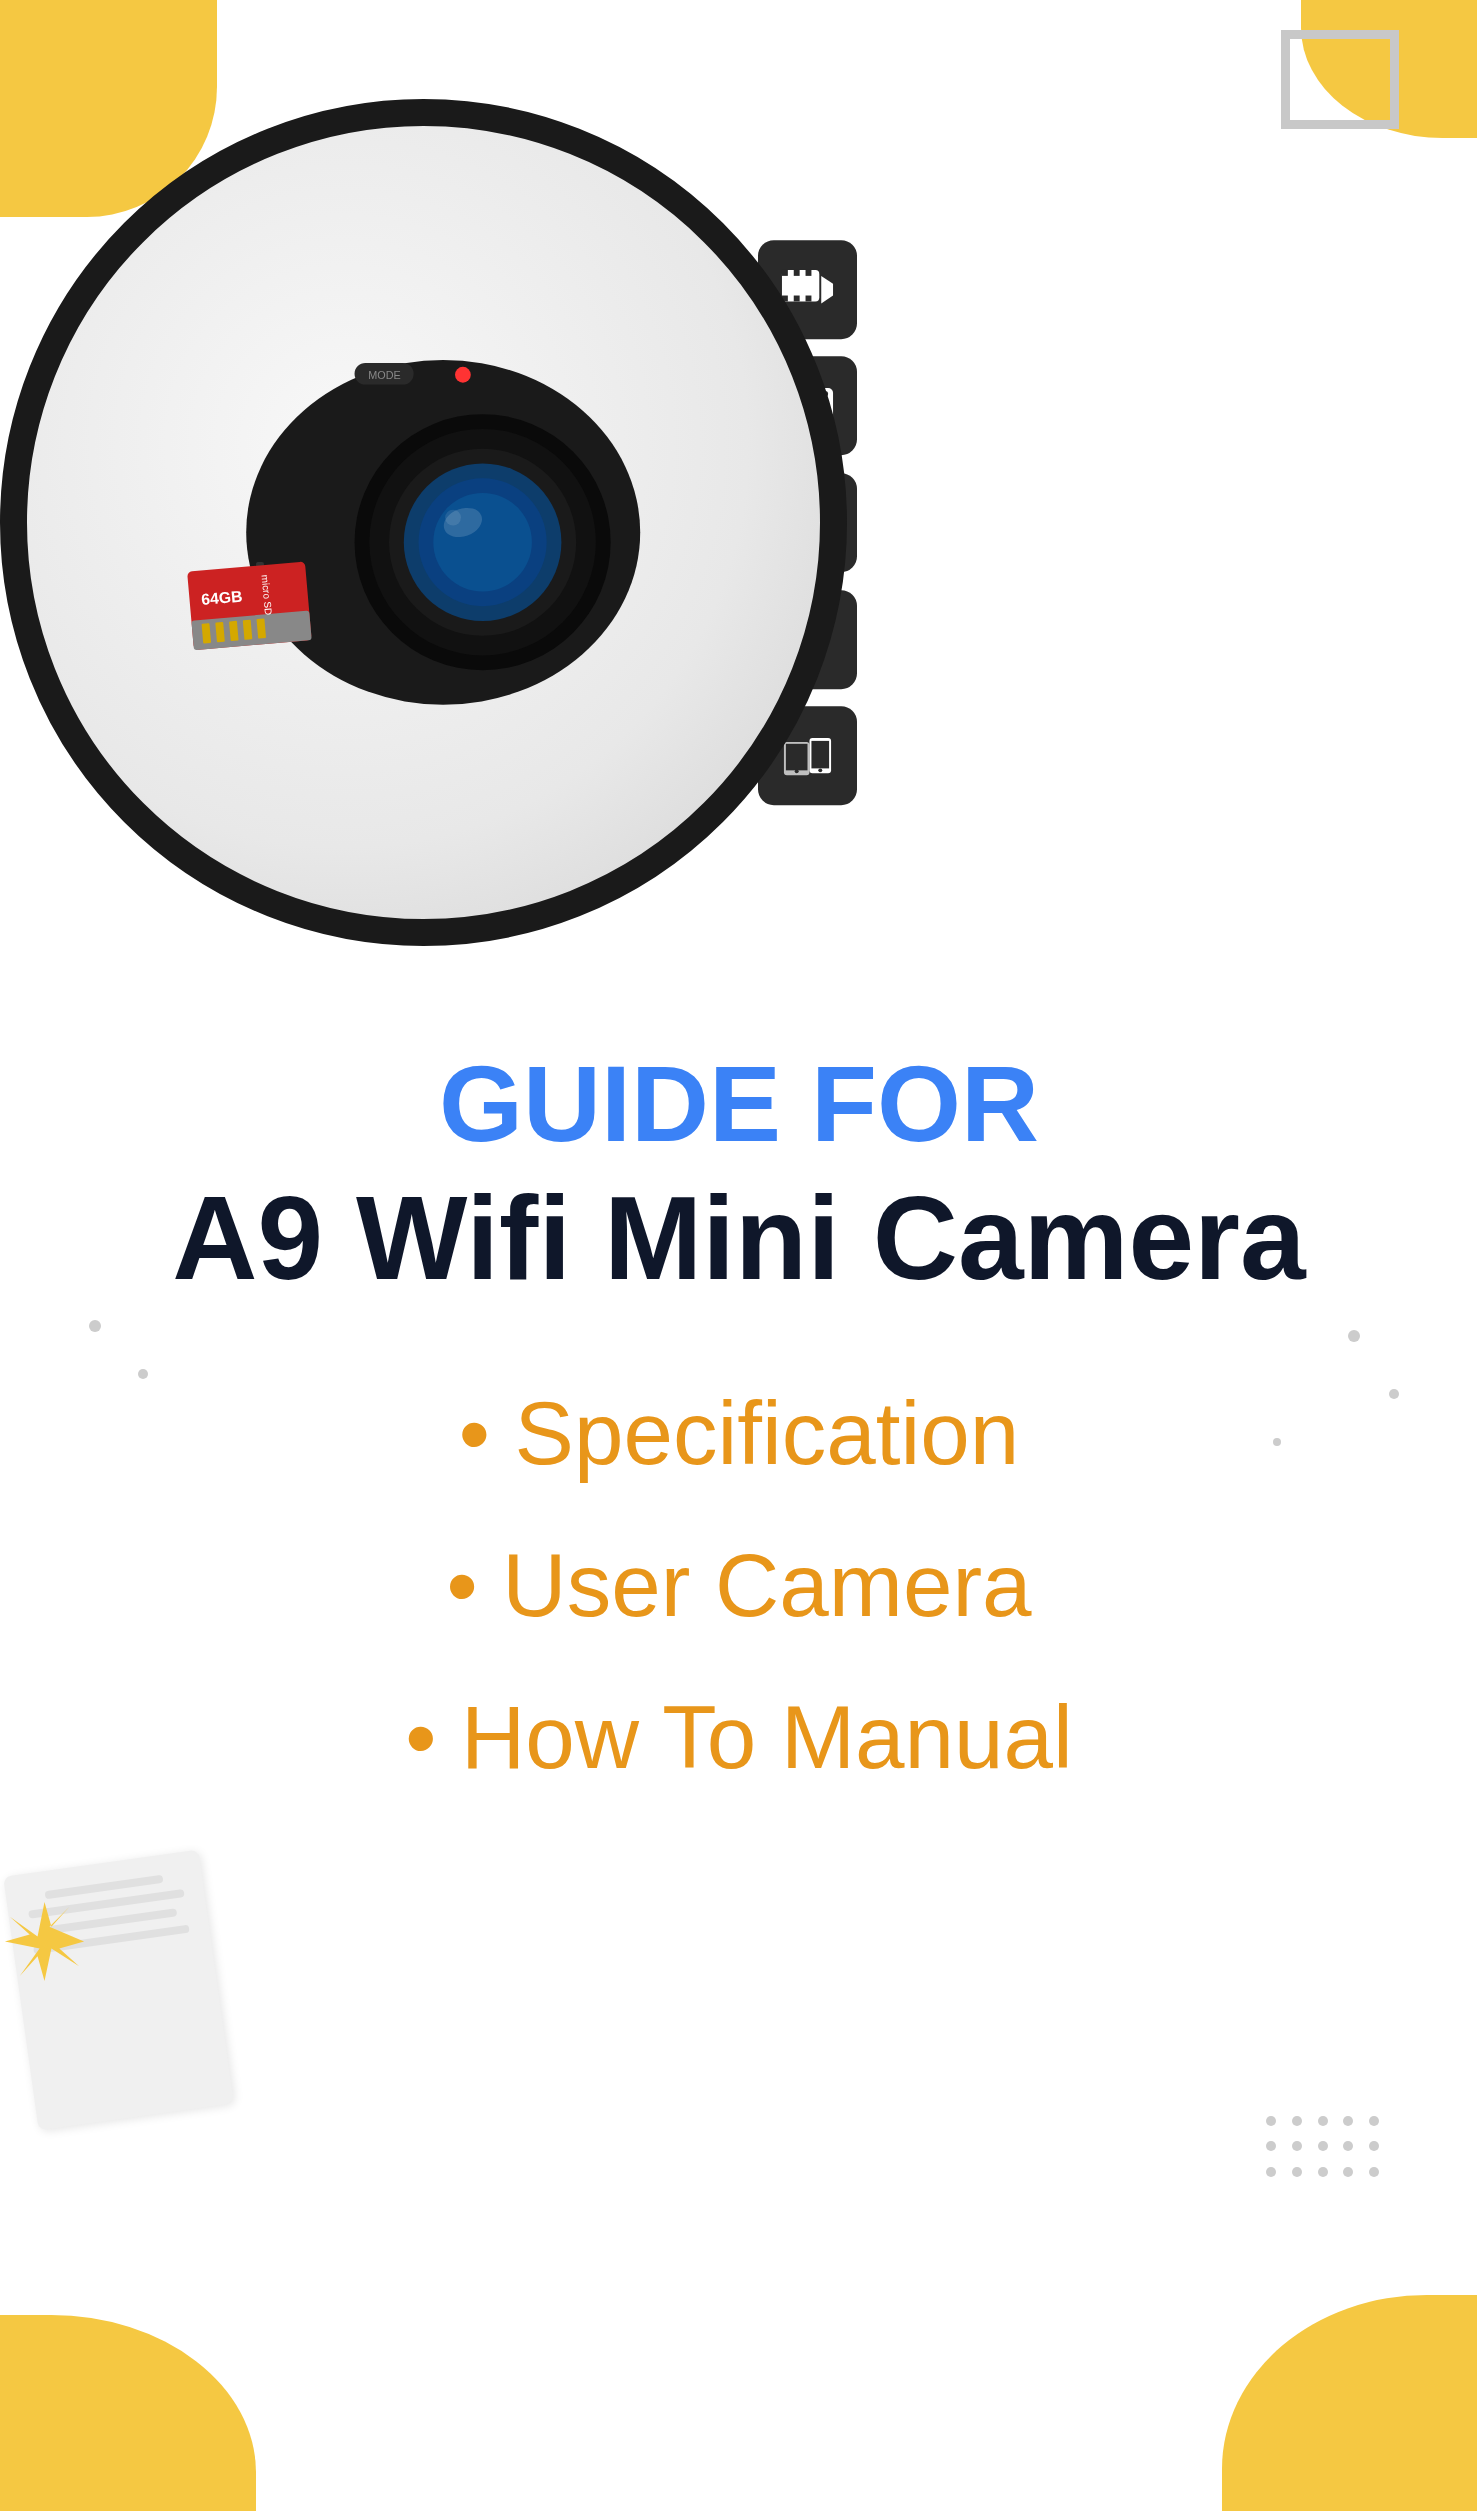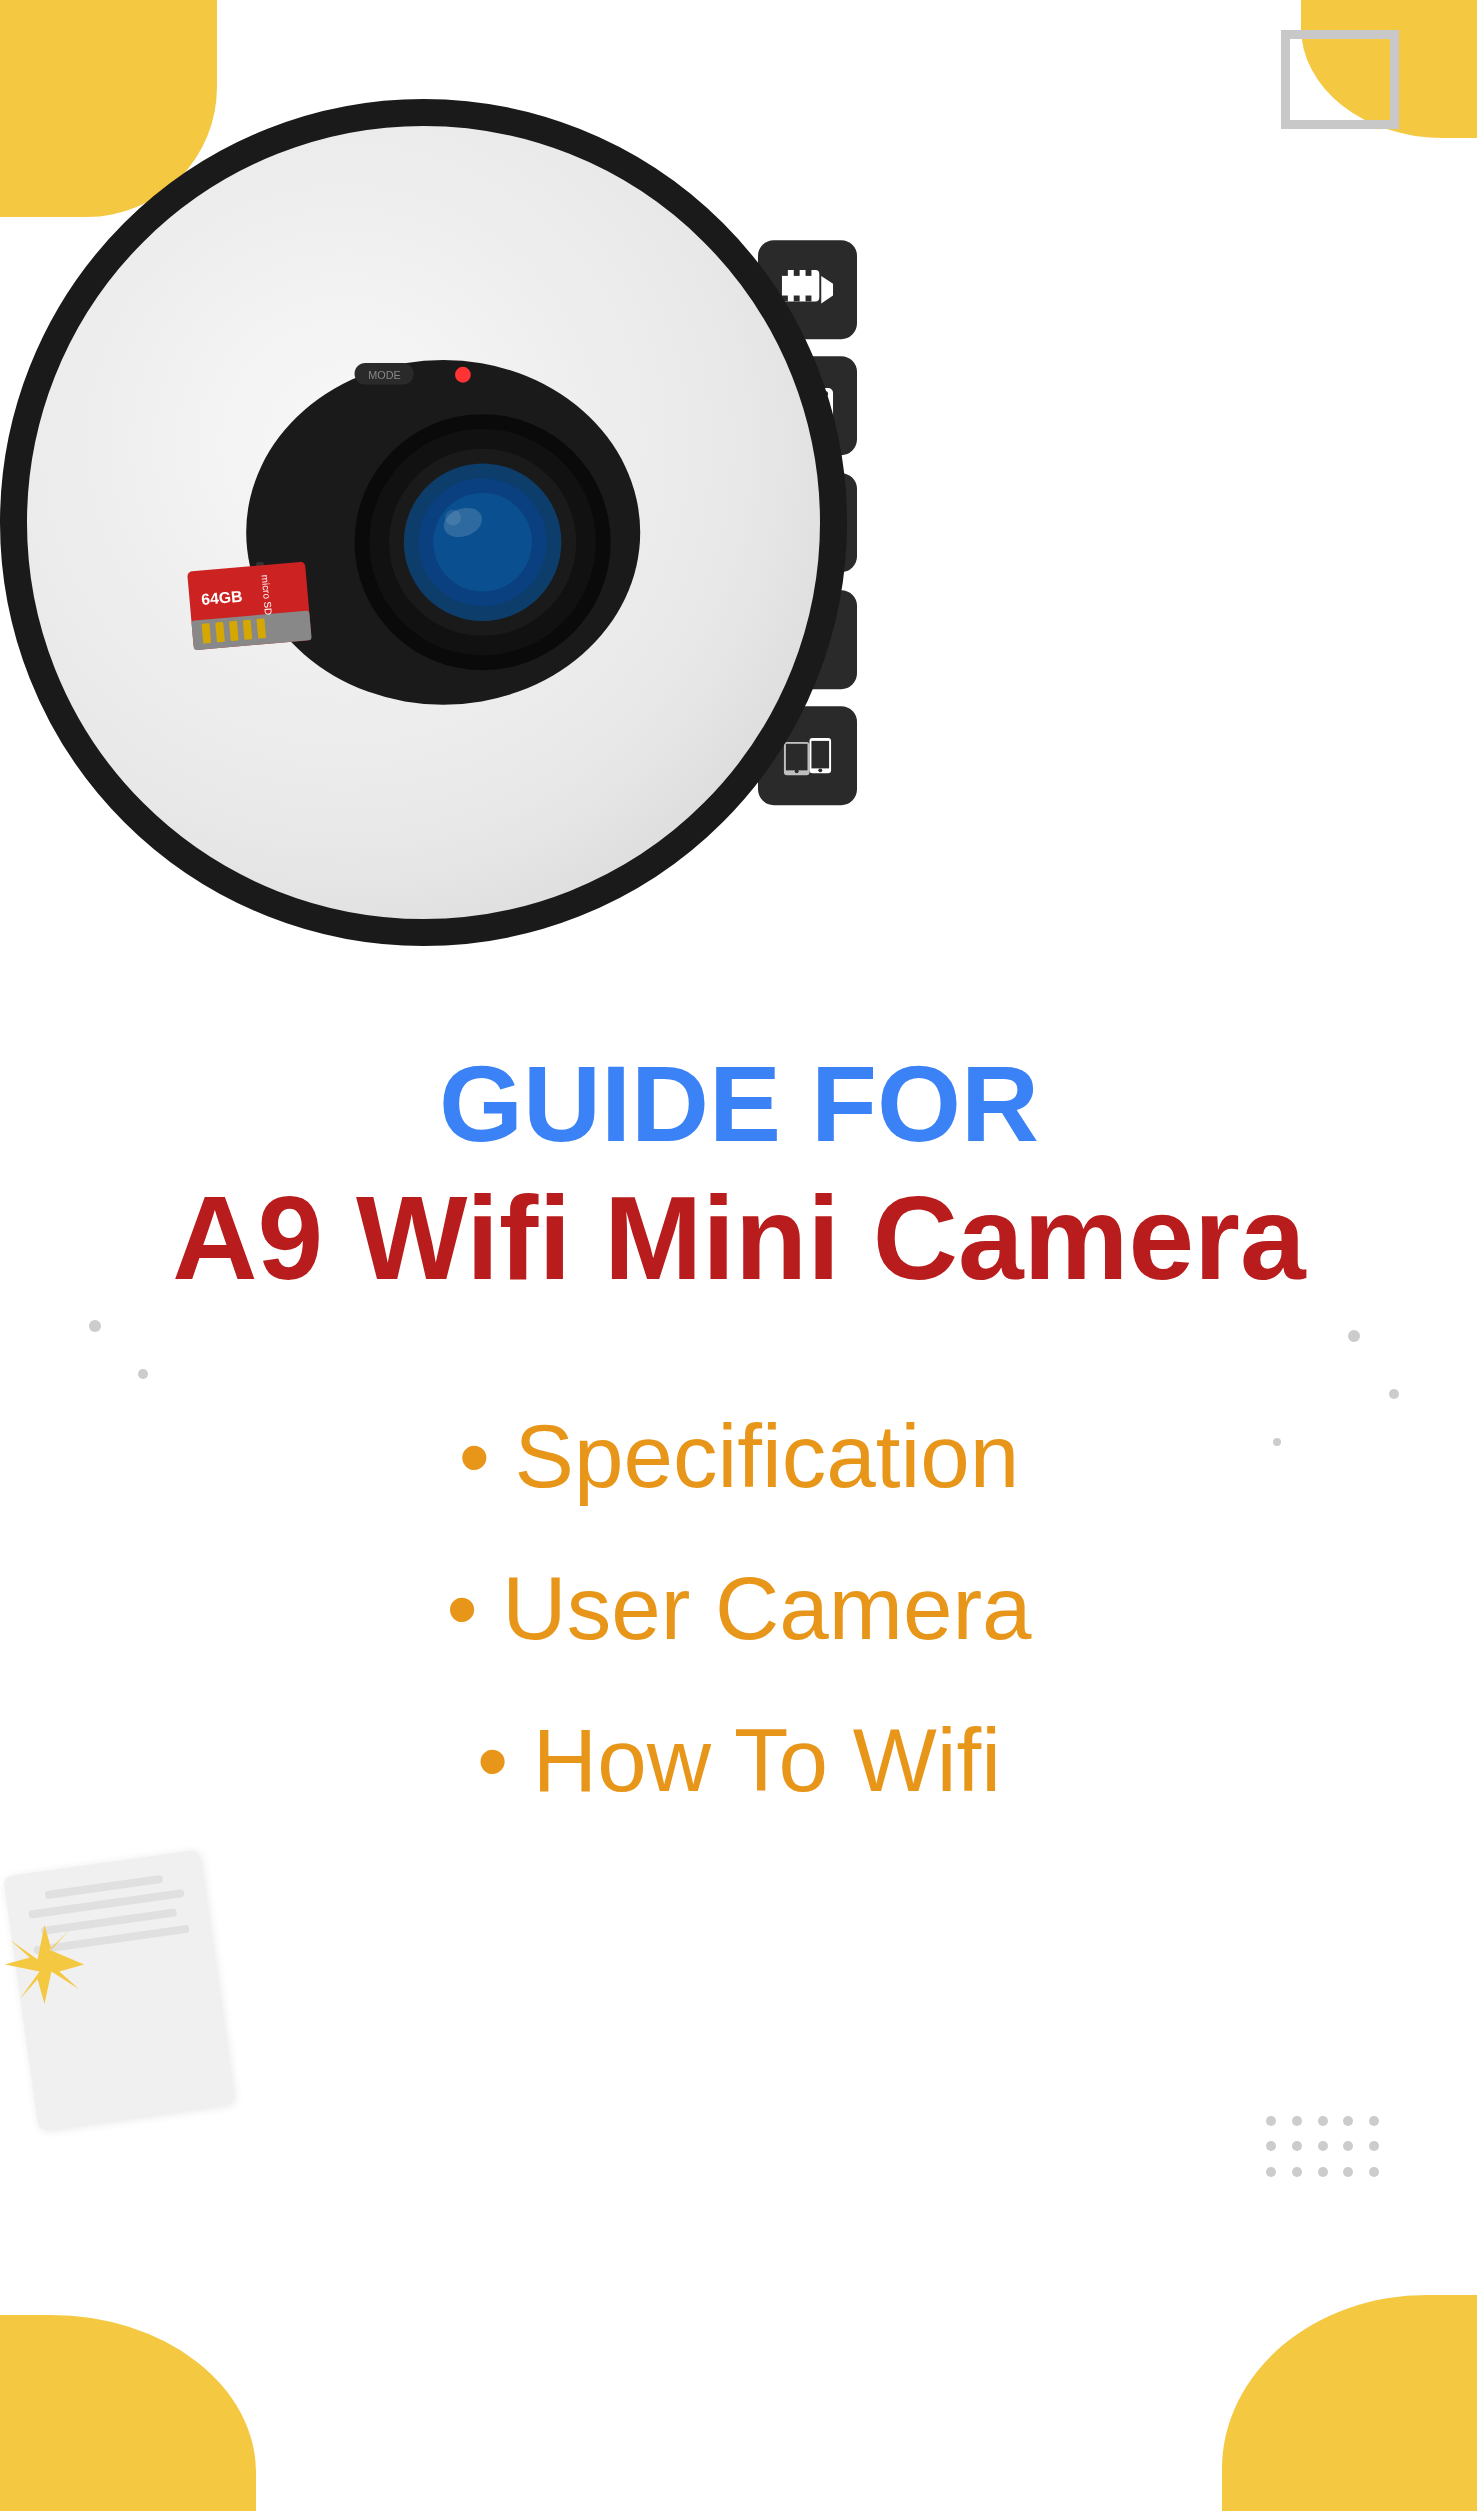--- a/index.html
+++ b/index.html
@@ -147,23 +147,23 @@
       font-weight: 900;
       color: #3b82f6;
       line-height: 1.1;
       margin-bottom: 9.9px;
       text-transform: uppercase;
     }
 
     .guide-subtitle {
       font-size: 118px;
       font-weight: 900;
-      color: #b91c1c;
+      color: #0f172a;
       line-height: 1.1;
-      margin-bottom: 102px;
+      margin-bottom: 79px;
     }
 
     .bullet-list {
       list-style: none;
       margin-top: 59px;
     }
 
     .bullet-item {
       font-size: 89px;
       font-weight: 400;
@@ -339,21 +339,21 @@
   </div>
 
   <div class="text-section">
 
     <div class="guide-title">GUIDE FOR</div>
     <div class="guide-subtitle">A9 Wifi Mini Camera</div>
 
     <ul class="bullet-list">
       <li class="bullet-item">• Specification</li>
       <li class="bullet-item">• User Camera</li>
-      <li class="bullet-item">• How To Wifi</li>
+      <li class="bullet-item">• How To Manual</li>
     </ul>
 
   </div>
 
   <div style="margin-top:59px;">
     <svg width="89" height="89" viewBox="0 0 90 90">
       <polygon points="45,5 52,30 70,10 50,30 85,45 60,52 80,70 52,52 45,85 38,60 20,80 40,52 5,45 30,38 10,20 38,40" fill="#F5C842"></polygon>
     </svg>
   </div>
 

